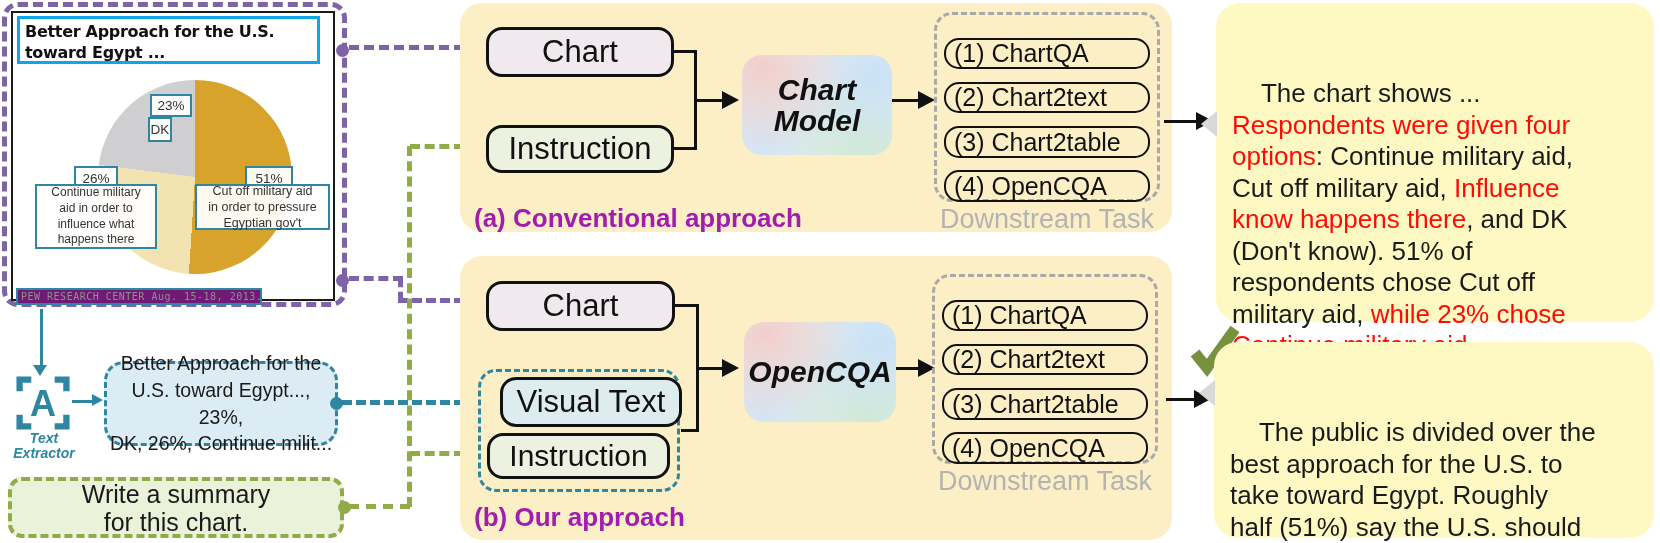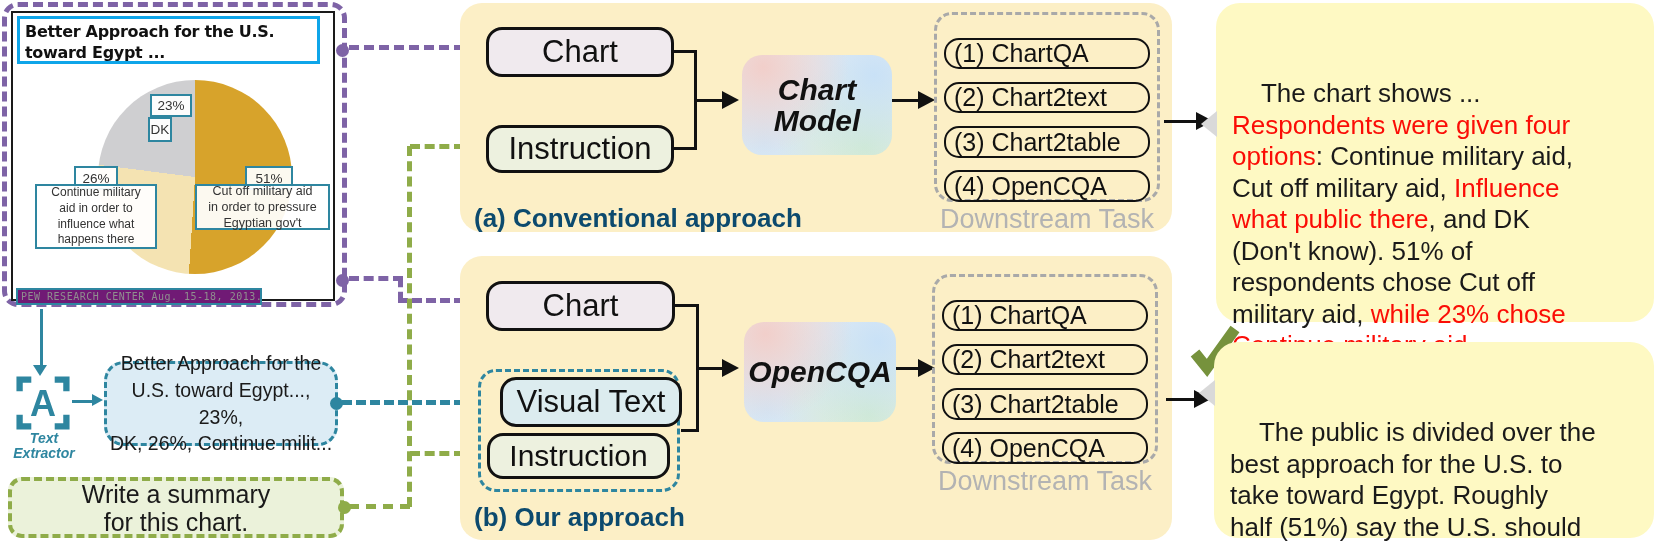--- a/index.html
+++ b/index.html
@@ -40,21 +40,21 @@
                font-size:30px; font-style:italic; font-weight:600; color:#111; line-height:1.05; white-space:pre-line;
                background: radial-gradient(circle at 14% 12%, rgba(242,205,200,0.95), rgba(242,205,200,0) 55%),
                            radial-gradient(circle at 88% 20%, rgba(198,224,248,0.9), rgba(198,224,248,0) 60%),
                            radial-gradient(circle at 82% 92%, rgba(206,234,206,0.9), rgba(206,234,206,0) 58%),
                            radial-gradient(circle at 15% 88%, rgba(210,228,244,0.95), rgba(210,228,244,0) 60%),
                            #e9eef0; }
   .ds-box { border:3px dashed #a9a9a9; border-radius:18px; }
   .ds-item { border:2.5px solid #111; border-radius:15px; display:flex; align-items:center;
              padding-left:8px; font-size:25px; color:#111;margin-top:14px; }
   .ds-label { color:#b3b3b3; font-size:27px; text-align:center; }
-  .caption { font-weight:bold; font-size:26px; color:#0c4a6e; }
+  .caption { font-weight:bold; font-size:26px; color:#a21caf; }
   .group-box { border:3.5px dashed #2e86a0; border-radius:18px; }
 
   
   .dash-h { height:0; border-top:5px dashed; }
   .dash-v { width:0; border-left:5px dashed; }
   .purple { border-color:#7e63a6; } .olive { border-color:#8fac49; } .tealc { border-color:#2e86a0; }
   .dot { width:13px; height:13px; border-radius:50%; }
   .dot.p { background:#7e63a6; } .dot.o { background:#8fac49; } .dot.t { background:#2e86a0; }
   .tri-r { width:0; height:0; border-top:8px solid transparent; border-bottom:8px solid transparent; }
   .tri-r.p { border-left:16px solid #7e63a6; } .tri-r.o { border-left:16px solid #8fac49; }
@@ -175,21 +175,21 @@
   <div class="abs caption" style="left:474px;top:502px;">(b) Our approach</div>
 
   <div class="abs line-h" style="left:1164px;top:120px;width:32px;"></div>
   <div class="abs tri-r k" style="left:1196px;top:112px;"></div>
   <div class="abs bubble" style="left:1216px;top:3px;width:438px;height:319px;">
     <div class="abs tail" style="left:-15px;top:108px;"></div>
     <span><span style="color: rgb(26, 26, 26);">The chart shows ...
 </span><span style="color: rgb(251, 13, 6);">Respondents were given four
 options</span><span style="color: rgb(26, 26, 26);">: Continue military aid,
 Cut off military aid, </span><span style="color: rgb(251, 13, 6);">Influence
-what public there</span><span style="color: rgb(26, 26, 26);">, and DK
+know happens there</span><span style="color: rgb(26, 26, 26);">, and DK
 (Don't know). 51% of
 respondents chose Cut off
 military aid, </span><span style="color: rgb(251, 13, 6);">while 23% chose
 Continue military aid...</span></span>
   </div>
 
   <div class="abs line-h" style="left:1166px;top:398px;width:28px;"></div>
   <div class="abs tri-r k" style="left:1194px;top:390px;"></div>
   <div class="abs" style="left:1186px;top:322px;">
     <svg width="58" height="56" viewBox="0 0 58 56">

